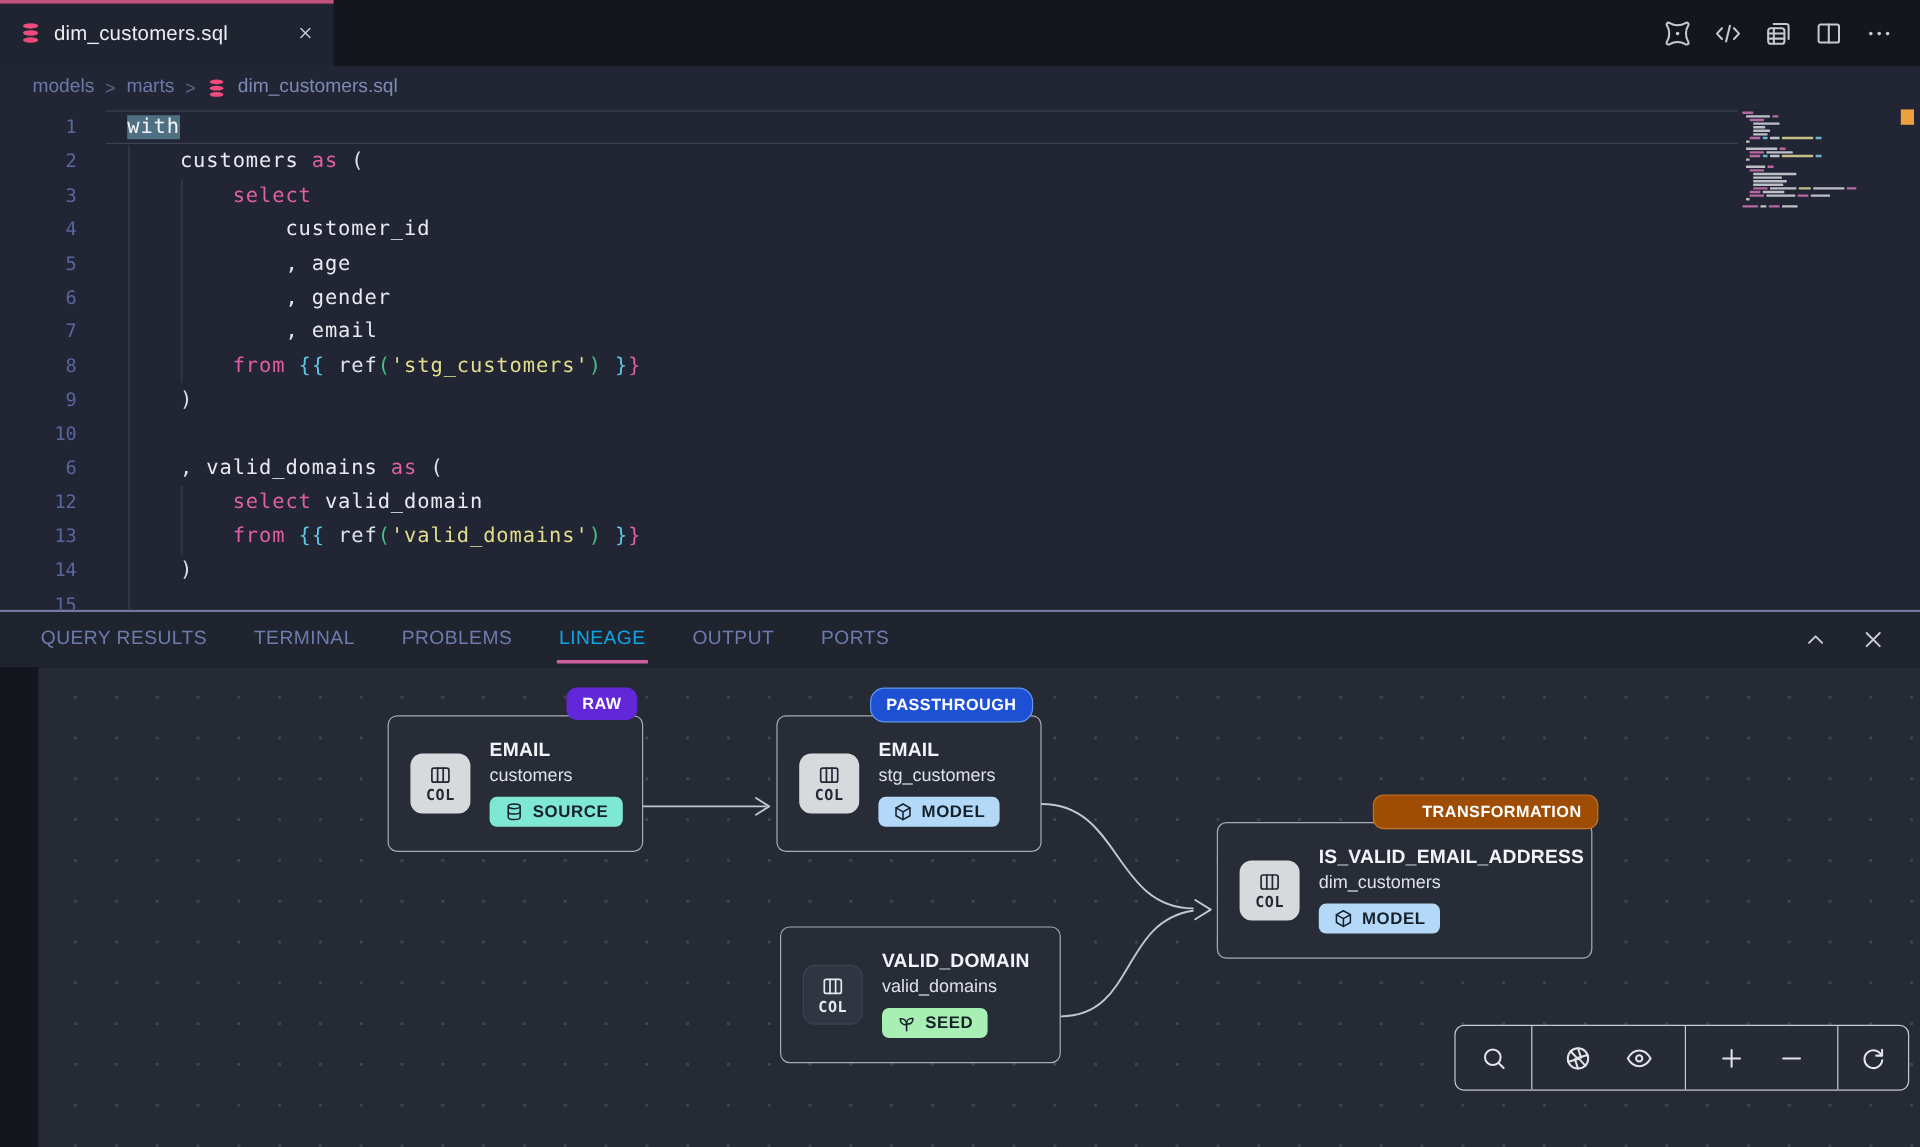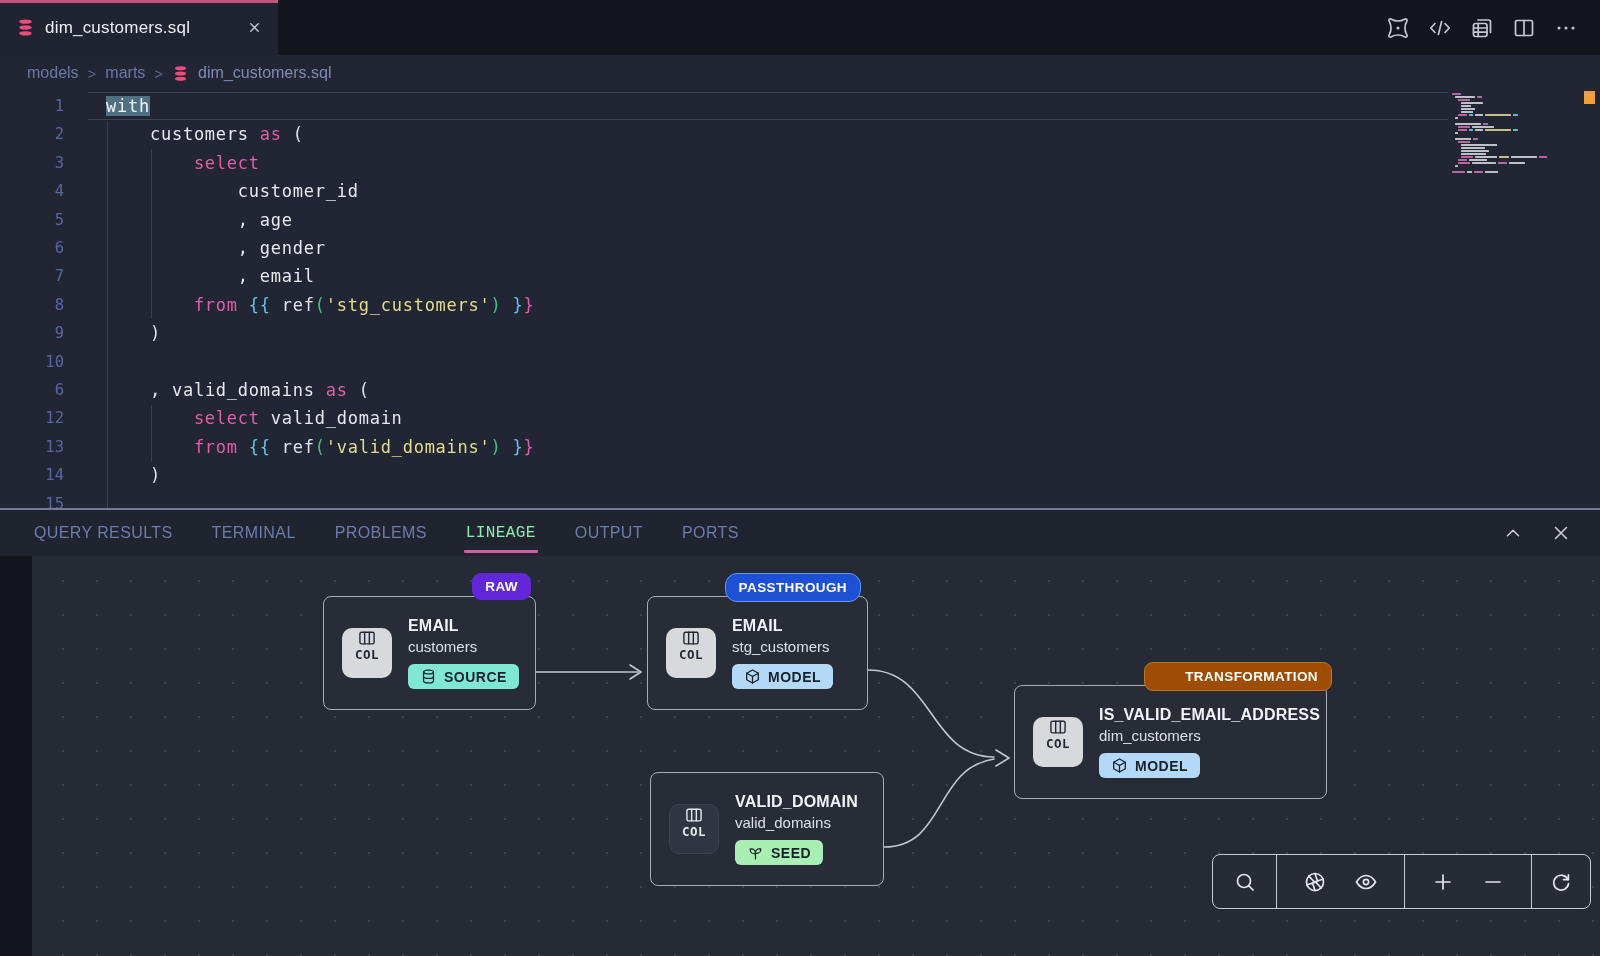--- a/index.html
+++ b/index.html
@@ -45,35 +45,35 @@
   .mm-row { height:2px; display:flex; gap:2px; }
   .mm-seg { height:2px; border-radius:.5px; opacity:.9; }
   .ruler-mark { position:absolute; left:1584px; top:0; width:11px; height:13px; background:#eda03c; }
 
   
   .panel-head { height:48px; background:#20242e; border-top:2px solid #77789c;
     display:flex; align-items:center; padding-left:34px;gap:29px; }
   .ptabs { display:flex; gap:39px; height:100%; align-items:center; }
   .ptab { position:relative; color:#6d7bae; font-size:16px; font-weight:500; letter-spacing:.4px;
     height:100%; display:flex; align-items:center; cursor:pointer; }
-  .ptab.active { color:#86efac;font-family:Liberation Mono, monospace; }
+  .ptab.active { color:#0ea5e9; }
   .ptab.active::after { content:""; position:absolute; left:-2px; right:-2px; bottom:3px;
     height:3px; background:#cf5f9e; border-radius:1px; }
   .panel-actions { margin-left:auto; display:flex; gap:26px; padding-right:28px; color:#ccced6; }
   .panel-actions .pai { width:22px; height:22px; display:flex; cursor:pointer; }
 
   
   .canvas { height:400px; background:#262a34; position:relative; overflow:hidden;
     background-image:radial-gradient(#3e4450 1.2px, transparent 1.4px);
     background-size:34px 34px; background-position:14px 8px;margin-left:32px; }
   .edges { position:absolute; left:0; top:0; }
   .node { position:absolute; background:#272c36; border:1px solid #a7acb6; border-radius:8px;
     display:flex; align-items:center; gap:16px; padding:0 18px; cursor:pointer; }
   .chip { width:50px; height:50px; border-radius:10px; flex:0 0 auto;
-    display:flex; flex-direction:column; align-items:center; }
+    display:flex; flex-direction:column; align-items:center; justify-content:center; }
   .chip.light { background:#d7d9dd; color:#232833; }
   .chip.dark  { background:#2f3541; color:#e6e8ee; border:1px solid #3c424e; }
   .chip-label { font-size:12.5px; font-weight:700; letter-spacing:.5px; margin-top:-1px;
     font-family:"DejaVu Sans Mono",monospace; }
   .node-title { color:#f2f4f8; font-size:16px; font-weight:600; letter-spacing:.2px; }
   .node-sub { color:#dde0e8; font-size:15px; margin-top:3px; }
   .pill { display:inline-flex; align-items:center; gap:7px; margin-top:9px; padding:4px 12px;
     border-radius:6px; font-size:14px; font-weight:700; letter-spacing:.5px; color:#15202b; }
   .pill svg { width:17px; height:17px; }
   .pill.source { background:#7fe8d3; }

